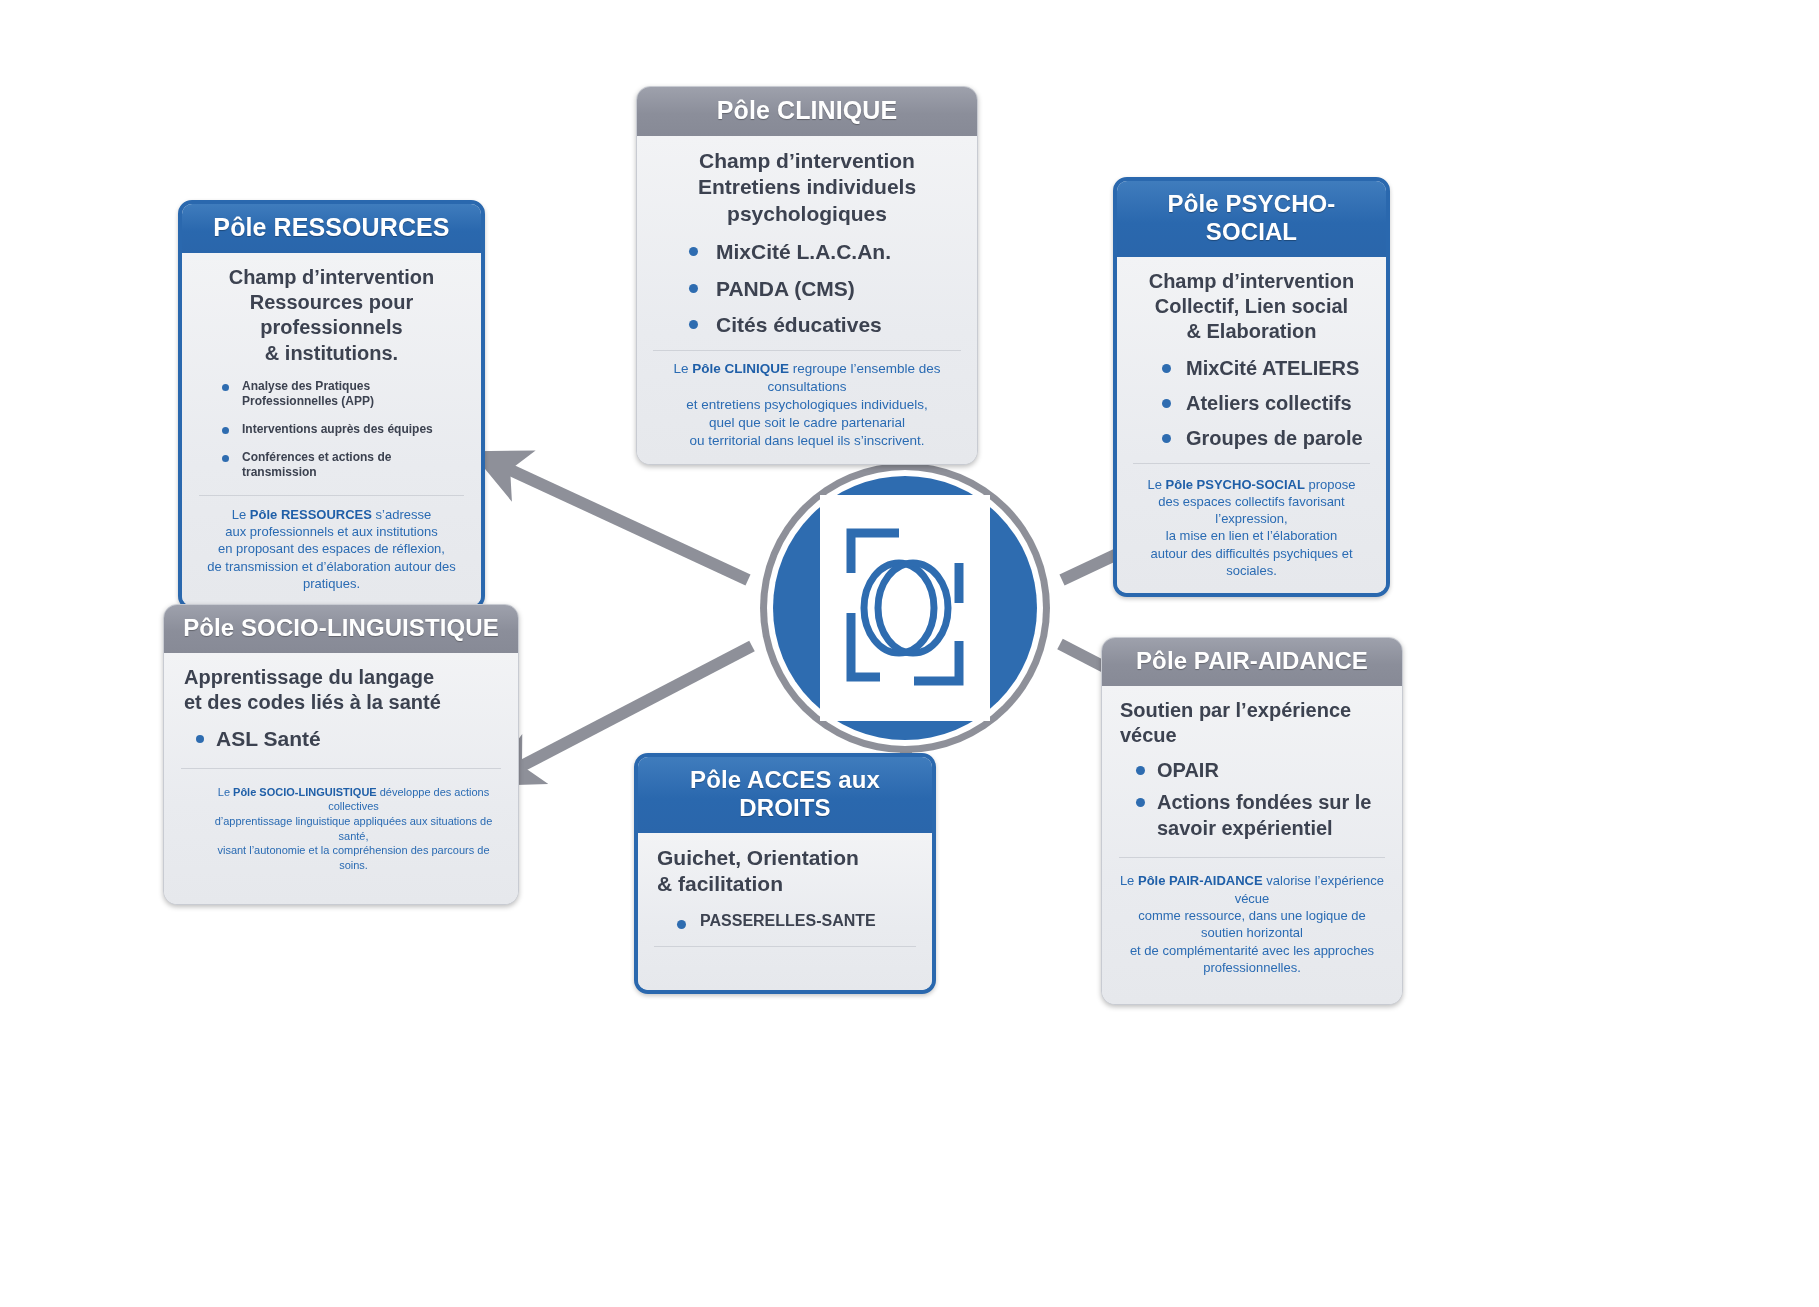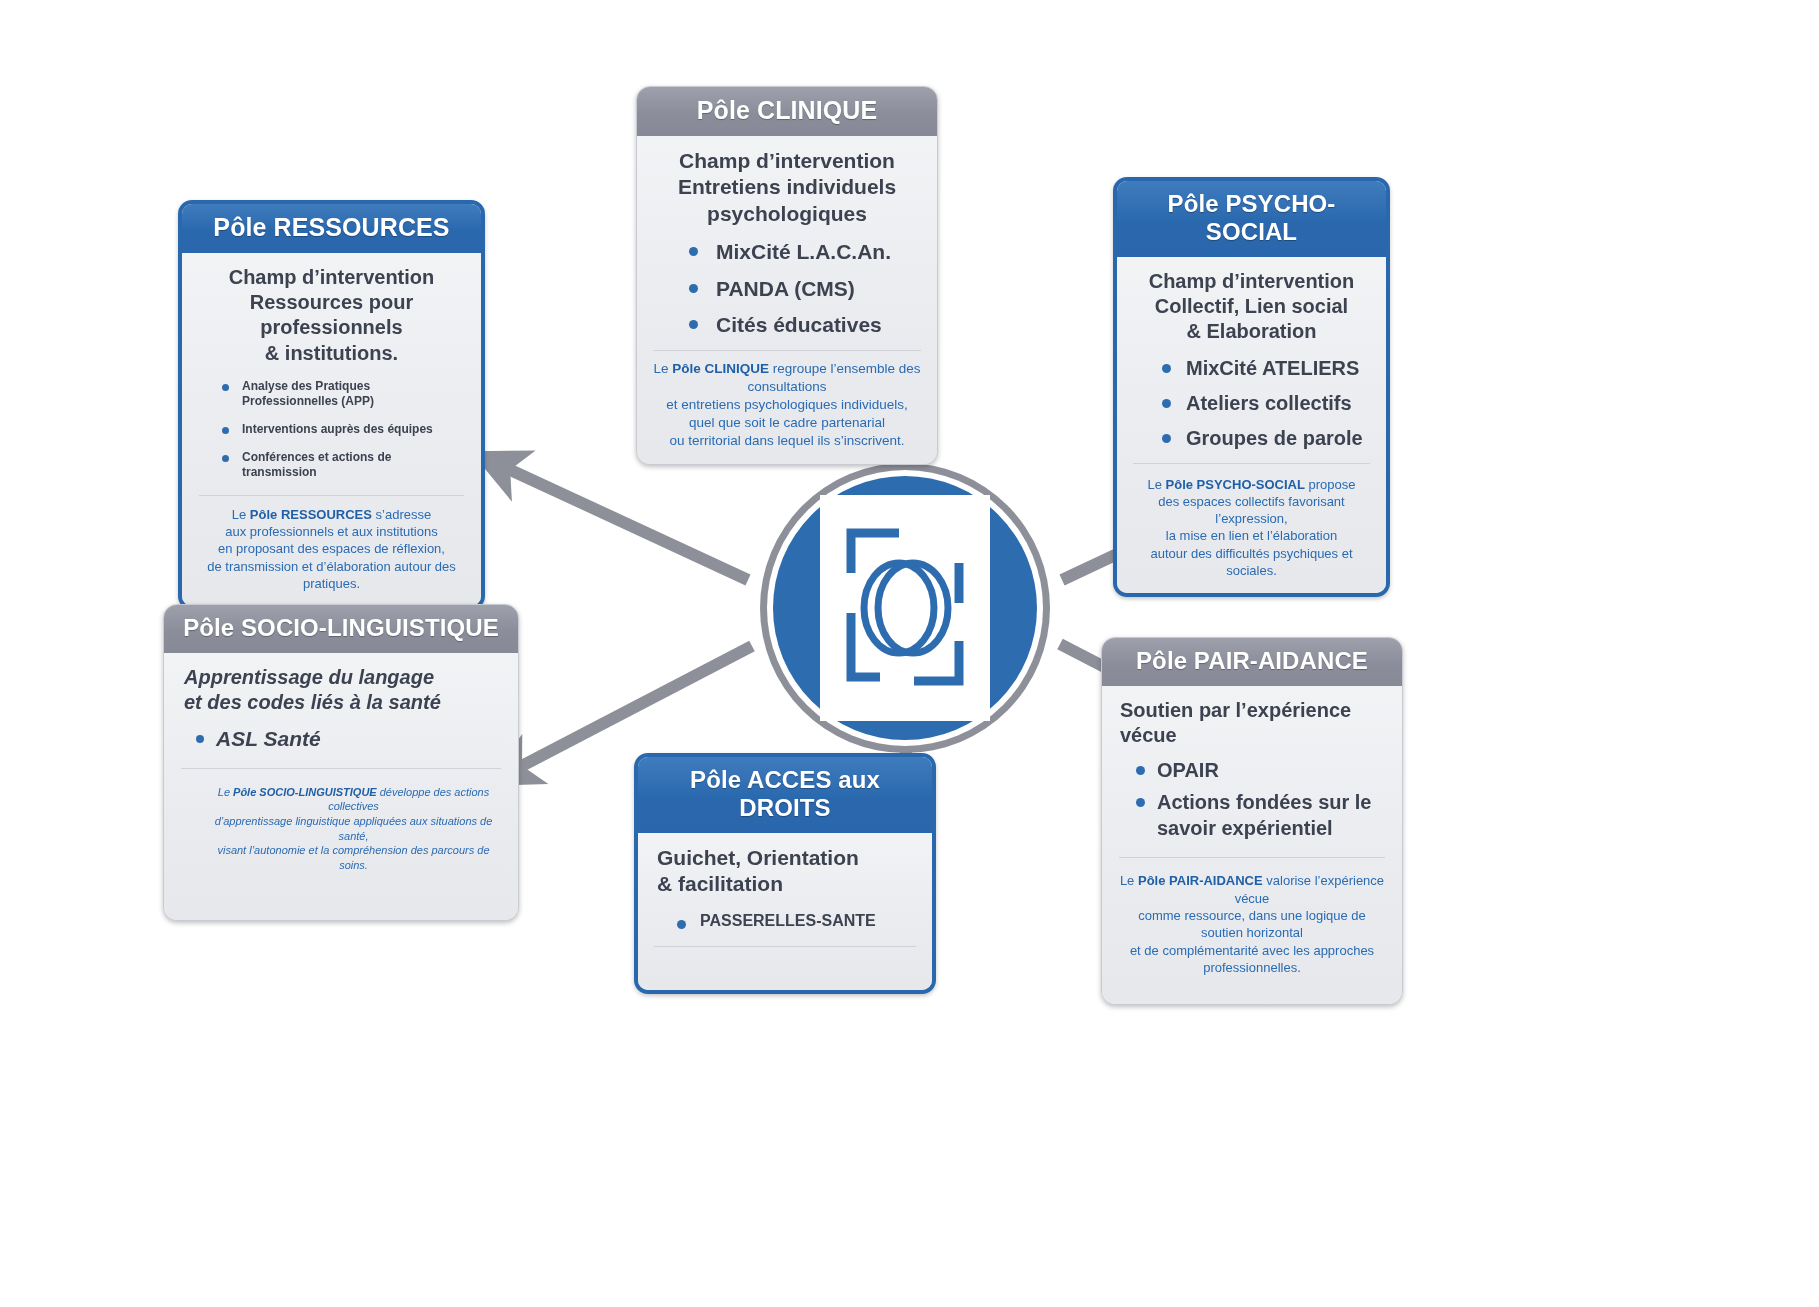--- a/index.html
+++ b/index.html
@@ -107,21 +107,21 @@
   .note{
     text-align:center;
     color:#2a6bb3;
     line-height:1.33;
   }
   .note b{color:#1f5fa8;font-weight:bold;}
 
   
 
   
-  #card-clinique{left:636px;top:86px;width:302px;}
+  #card-clinique{left:636px;top:86px;width:342px;}
   #card-clinique .card-head{font-size:25px;}
   #card-clinique .field{font-size:21px;}
   #card-clinique ul.bullets{margin-left:34px;}
   #card-clinique ul.bullets li{font-size:21px;padding-left:31px;margin-bottom:9px;}
   #card-clinique ul.bullets li .dot{width:9px;height:9px;left:4px;top:9px;}
   #card-clinique .note{font-size:13.5px;}
   #card-clinique .rule{margin:12px 2px 9px;}
 
   
   #card-ressources{left:178px;top:200px;width:307px;}
@@ -145,21 +145,21 @@
 
   
   #card-socio{left:163px;top:604px;width:356px;}
   #card-socio .card-head{font-size:24px;}
   #card-socio .field{font-size:20px;text-align:left;padding-left:6px;}
   #card-socio ul.bullets{margin-left:12px;margin-top:10px;}
   #card-socio ul.bullets li{font-size:21px;padding-left:26px;}
   #card-socio ul.bullets li .dot{width:8px;height:8px;left:6px;top:10px;}
   #card-socio .note{font-size:11px;margin-left:25px;}
   #card-socio .rule{margin:15px 3px 16px;}
-  #card-socio .card-body{padding-bottom:48px;font-style:italic;}
+  #card-socio .card-body{padding-bottom:32px;}
 
   
   #card-acces{left:634px;top:753px;width:302px;}
   #card-acces .card-head{font-size:24px;}
   #card-acces .field{font-size:21px;text-align:left;padding-left:5px;}
   #card-acces ul.bullets{margin-left:20px;margin-top:13px;}
   #card-acces ul.bullets li{font-size:16px;padding-left:28px;}
   #card-acces ul.bullets li .dot{width:9px;height:9px;left:5px;top:9px;}
   #card-acces .note{font-size:13.5px;}
   #card-acces .rule{margin:14px 2px 13px;}

